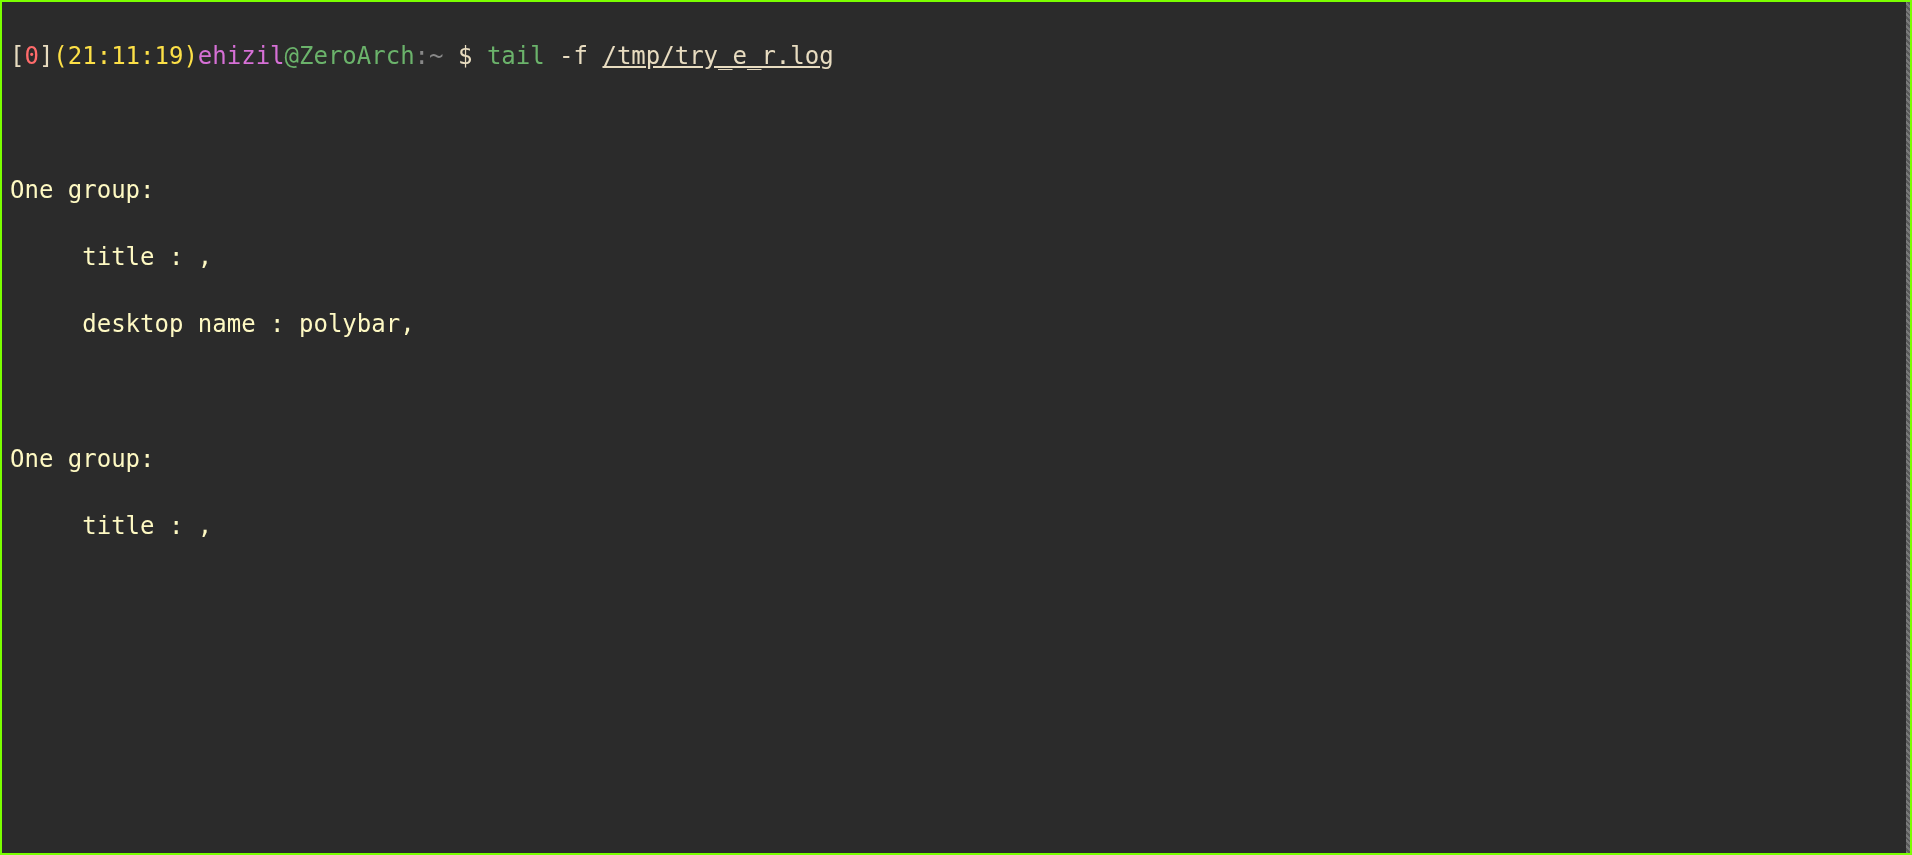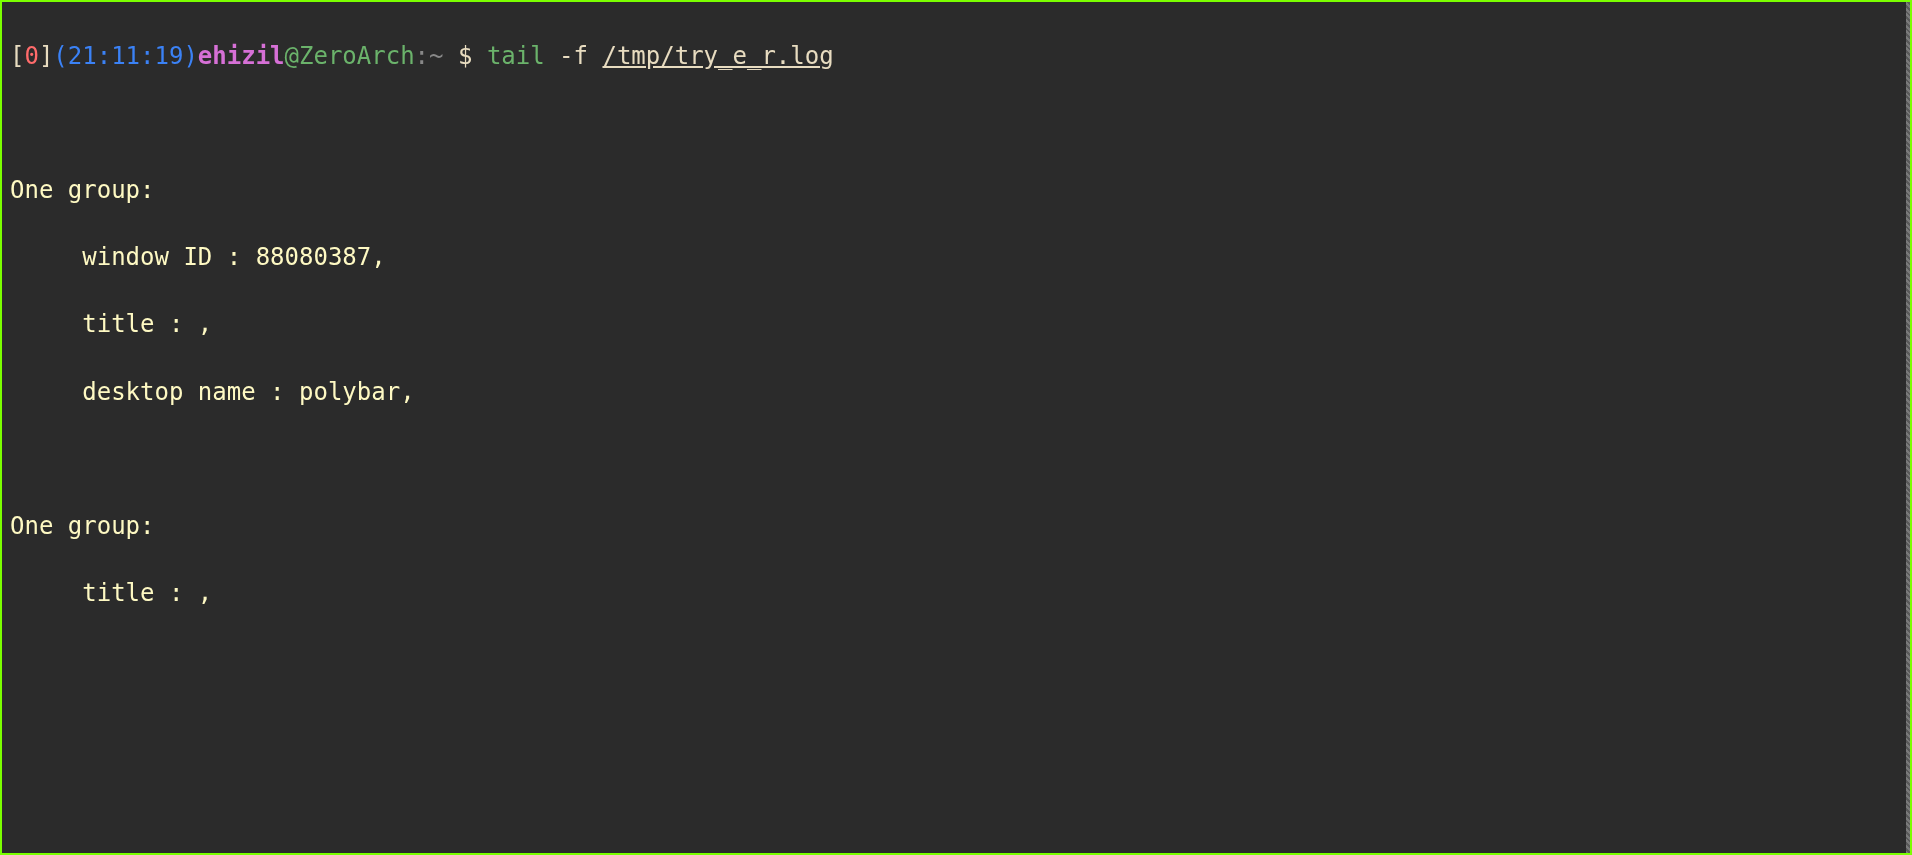--- a/index.html
+++ b/index.html
@@ -41,43 +41,42 @@
       #5a5a5a 2px,
       #5a5a5a 4px
     );
   }
   .prompt-line {
     display: block;
   }
   .bracket-left { color: #e8dcc0; }
   .exit-code { color: #ff6b6b; }
   .bracket-right { color: #e8dcc0; }
-  .timestamp { color: #3b82f6; margin-top: 32px; }
-  .username { color: #d670d6; font-weight: bold; }
+  .timestamp { color: #fde047; margin-top: 32px; }
+  .username { color: #d670d6; }
   .at-host { color: #6bb36b; }
   .path-sep { color: #888888; }
   .path-cwd { color: #888888; }
   .dollar { color: #e8dcc0; }
   .command { color: #6bb36b; margin-top: 20px; }
   .arg-flag { color: #e8dcc0; }
   .arg-path { color: #e8dcc0; text-decoration: underline; }
   .output {
     color: #fef9c3;
     display: block;
   }
 </style>
 </head>
 <body>
 
 <div class="terminal-window">
 <span class="prompt-line"><span class="bracket-left">[</span><span class="exit-code">0</span><span class="bracket-right">]</span><span class="timestamp">(21:11:19)</span><span class="username">ehizil</span><span class="at-host">@</span><span class="at-host">ZeroArch</span><span class="path-sep">:</span><span class="path-cwd">~</span><span class="dollar"> $ </span><span class="command">tail</span><span class="arg-flag"> -f </span><span class="arg-path">/tmp/try_e_r.log</span></span>
 <span class="output"></span>
 <span class="output"></span>
 <span class="output">One group:</span>
-<span class="output">     window ID : 88080387,</span>
 <span class="output">     title : ,</span>
 <span class="output">     desktop name : polybar,</span>
 <span class="output"></span>
 <span class="output"></span>
 <span class="output">One group:</span>
 <span class="output">     title : ,</span>
 
 
 
 <div class="scrollbar"></div>

